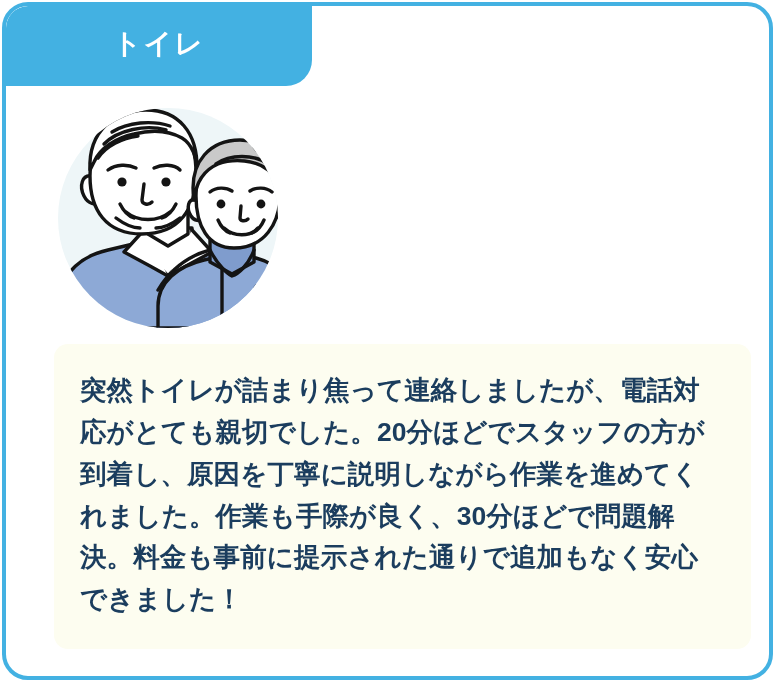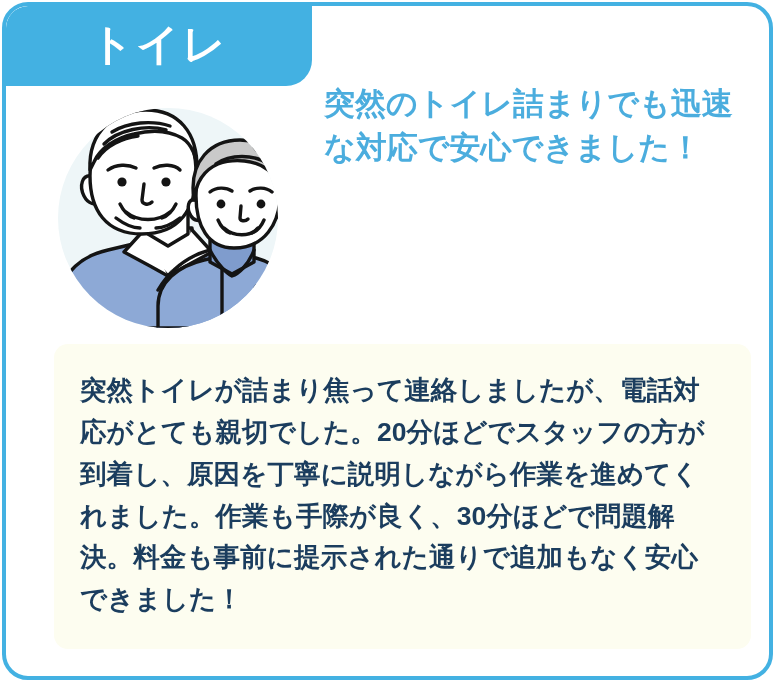--- a/index.html
+++ b/index.html
@@ -38,21 +38,21 @@
     background: #43b1e2;
     border-bottom-right-radius: 26px;
     border-top-left-radius: 22px;
     z-index: 5;
     display: flex;
     align-items: center;
     justify-content: center;
   }
   #tab-label {
     color: #ffffff;
-    font-size: 43px;
+    font-size: 28px;
     font-weight: bold;
     letter-spacing: 2px;
     line-height: 1;
     padding-bottom: 4px;
     user-select: none;
   }
 
   
   #hero {
     position: absolute;
@@ -190,20 +190,19 @@
 
           <path d="M195 106 L194 118 C194 121 199 122 202 119"></path>
 
           <path d="M178 128 C188 137 204 137 212 128"></path>
           <path d="M172 120 C175 127 179 131 184 133"></path>
           <path d="M218 120 C215 127 211 131 206 133"></path>
         </g>
       </svg>
     </div>
 
-    <div id="headline">突然のトイレ詰まりでも迅速な対応で安心できました！</div>
   </div>
 
   <div id="quote-box">
     <div id="quote-text">突然トイレが詰まり焦って連絡しましたが、電話対応がとても親切でした。20分ほどでスタッフの方が到着し、原因を丁寧に説明しながら作業を進めてくれました。作業も手際が良く、30分ほどで問題解決。料金も事前に提示された通りで追加もなく安心できました！</div>
   </div>
 
 </div>
 
 </body></html>

